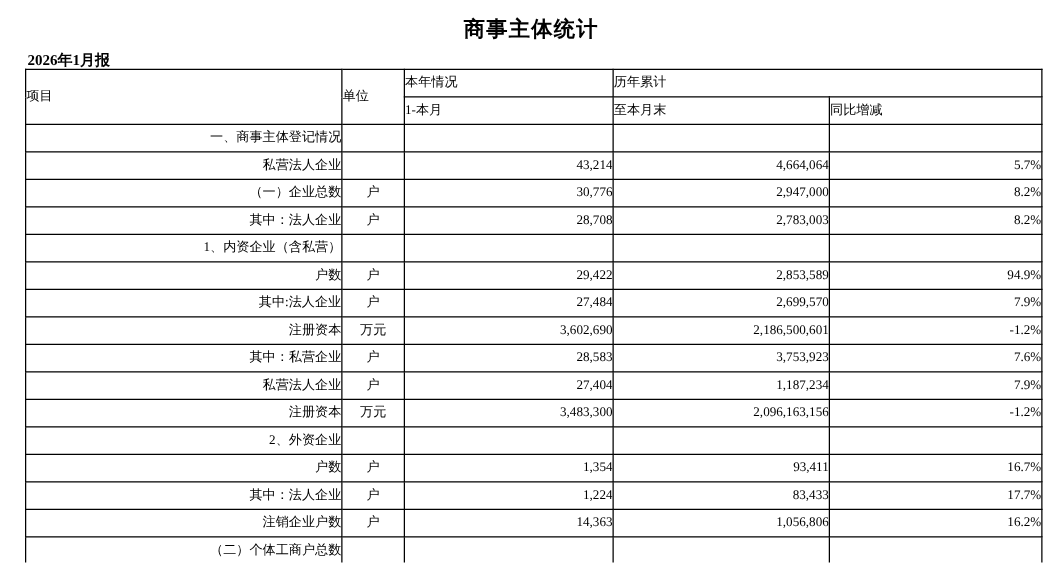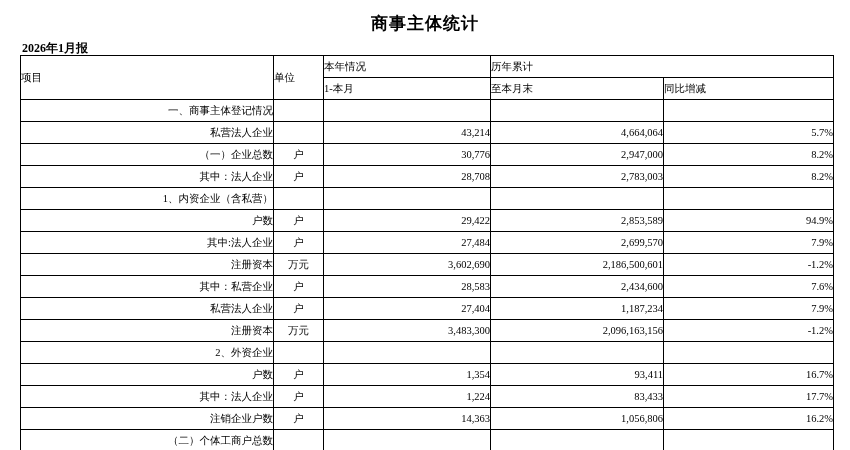--- a/index.html
+++ b/index.html
@@ -172,21 +172,21 @@
             <td class="item lvl1">注册资本</td>
             <td class="unit">万元</td>
             <td class="num">3,602,690</td>
             <td class="num">2,186,500,601</td>
             <td class="num">-1.2%</td>
           </tr>
           <tr>
             <td class="item lvl1">其中：私营企业</td>
             <td class="unit">户</td>
             <td class="num">28,583</td>
-            <td class="num">2,434,600</td>
+            <td class="num">3,753,923</td>
             <td class="num">7.6%</td>
           </tr>
           <tr>
             <td class="item lvl3">私营法人企业</td>
             <td class="unit">户</td>
             <td class="num">27,404</td>
             <td class="num">1,187,234</td>
             <td class="num">7.9%</td>
           </tr>
           <tr>

